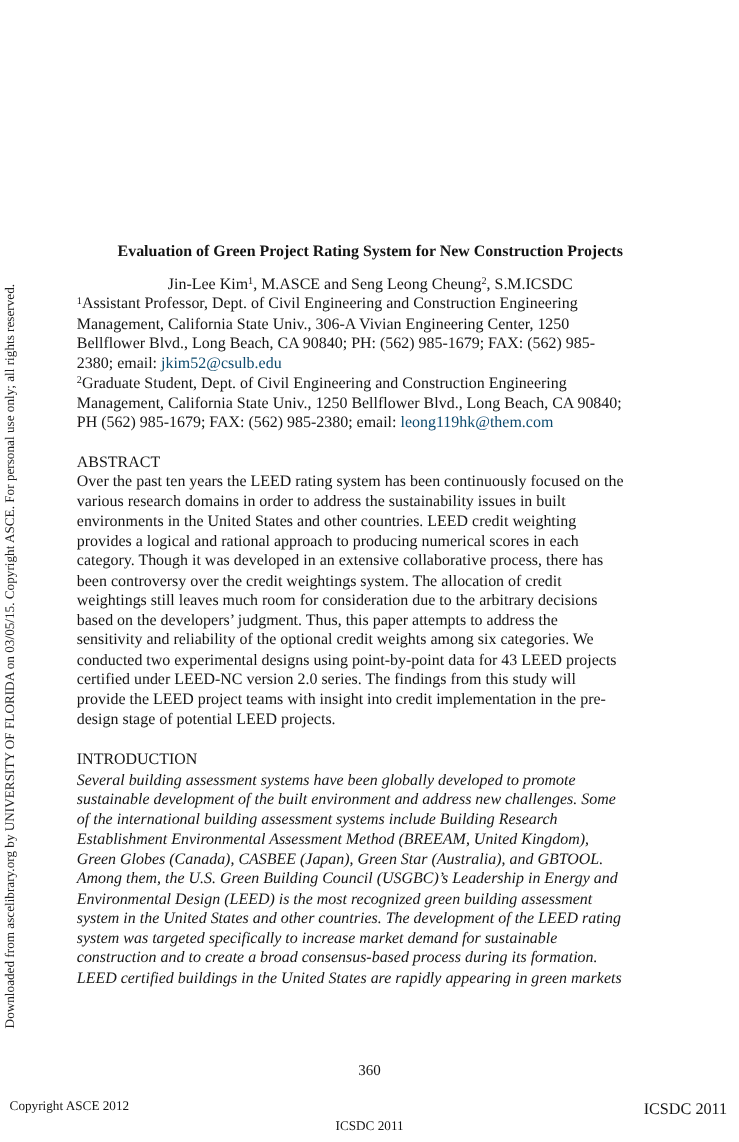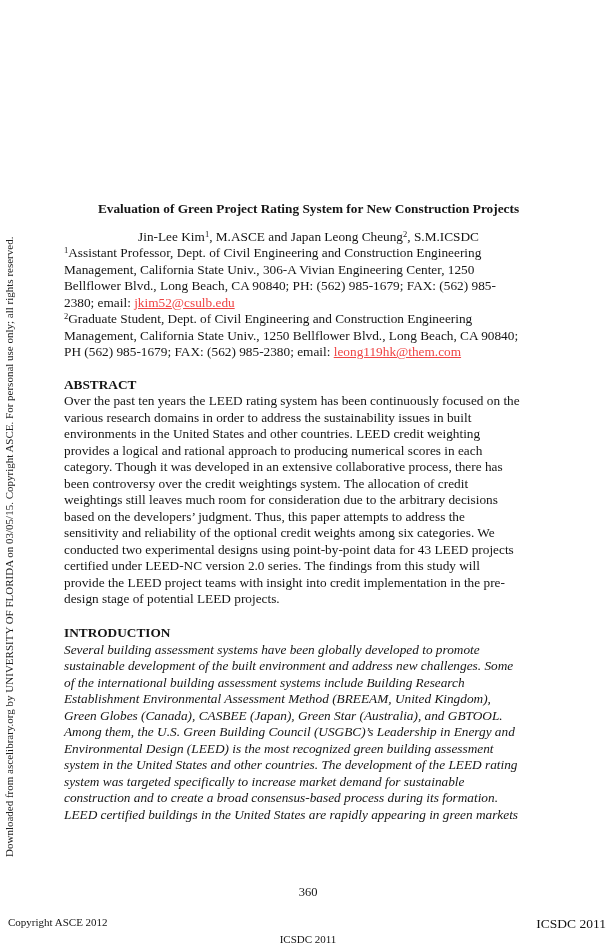--- a/index.html
+++ b/index.html
@@ -59,29 +59,28 @@
     font-size: 13.3px;
     line-height: 16.5px;
     white-space: pre-line;
   }
   .affil-1 { margin-top: 17px; }
   .affil-2 { margin-top: 16.5px; }
   .heading {
     margin: 0;
     font-size: 13.3px;
     line-height: 16.5px;
-    font-weight: 700;
+    font-weight: 400;
   }
   .heading-abstract { margin-top: 16px; }
   .para-abstract { margin-top: 14.5px; }
   .heading-intro { margin-top: 17.5px; }
   .para-intro { margin-top: 10px; font-style: italic; }
   .email {
-    text-decoration: underline;
-    color: #ef4444;
+    color: #0c4a6e;
     cursor: pointer;
   }
   .page-number {
     position: absolute;
     top: 885px;
     left: 0;
     width: 616px;
     text-align: center;
     font-size: 12.5px;
   }
@@ -110,21 +109,21 @@
 <body>
 
 <div class="page">
 
   <div class="sidebar-text">Downloaded from ascelibrary.org by UNIVERSITY OF FLORIDA on 03/05/15. Copyright ASCE. For personal use only; all rights reserved.</div>
 
   <div class="content">
 
     <h1 class="title">Evaluation of Green Project Rating System for New Construction Projects</h1>
 
-    <div class="authors"><span>Jin-Lee Kim</span><sup class="marker">1</sup><span>, M.ASCE and Japan Leong Cheung</span><sup class="marker">2</sup><span>, S.M.ICSDC</span></div>
+    <div class="authors"><span>Jin-Lee Kim</span><sup class="marker">1</sup><span>, M.ASCE and Seng Leong Cheung</span><sup class="marker">2</sup><span>, S.M.ICSDC</span></div>
 
     <p class="block affil-1"><sup class="marker">1</sup><span>Assistant Professor, Dept. of Civil Engineering and Construction Engineering
 Management, California State Univ., 306-A Vivian Engineering Center, 1250
 Bellflower Blvd., Long Beach, CA 90840; PH: (562) 985-1679; FAX: (562) 985-
 2380; email: </span><span class="email">jkim52@csulb.edu</span></p>
 
     <p class="block affil-2"><sup class="marker">2</sup><span>Graduate Student, Dept. of Civil Engineering and Construction Engineering
 Management, California State Univ., 1250 Bellflower Blvd., Long Beach, CA 90840;
 PH (562) 985-1679; FAX: (562) 985-2380; email: </span><span class="email">leong119hk@them.com</span></p>
 

